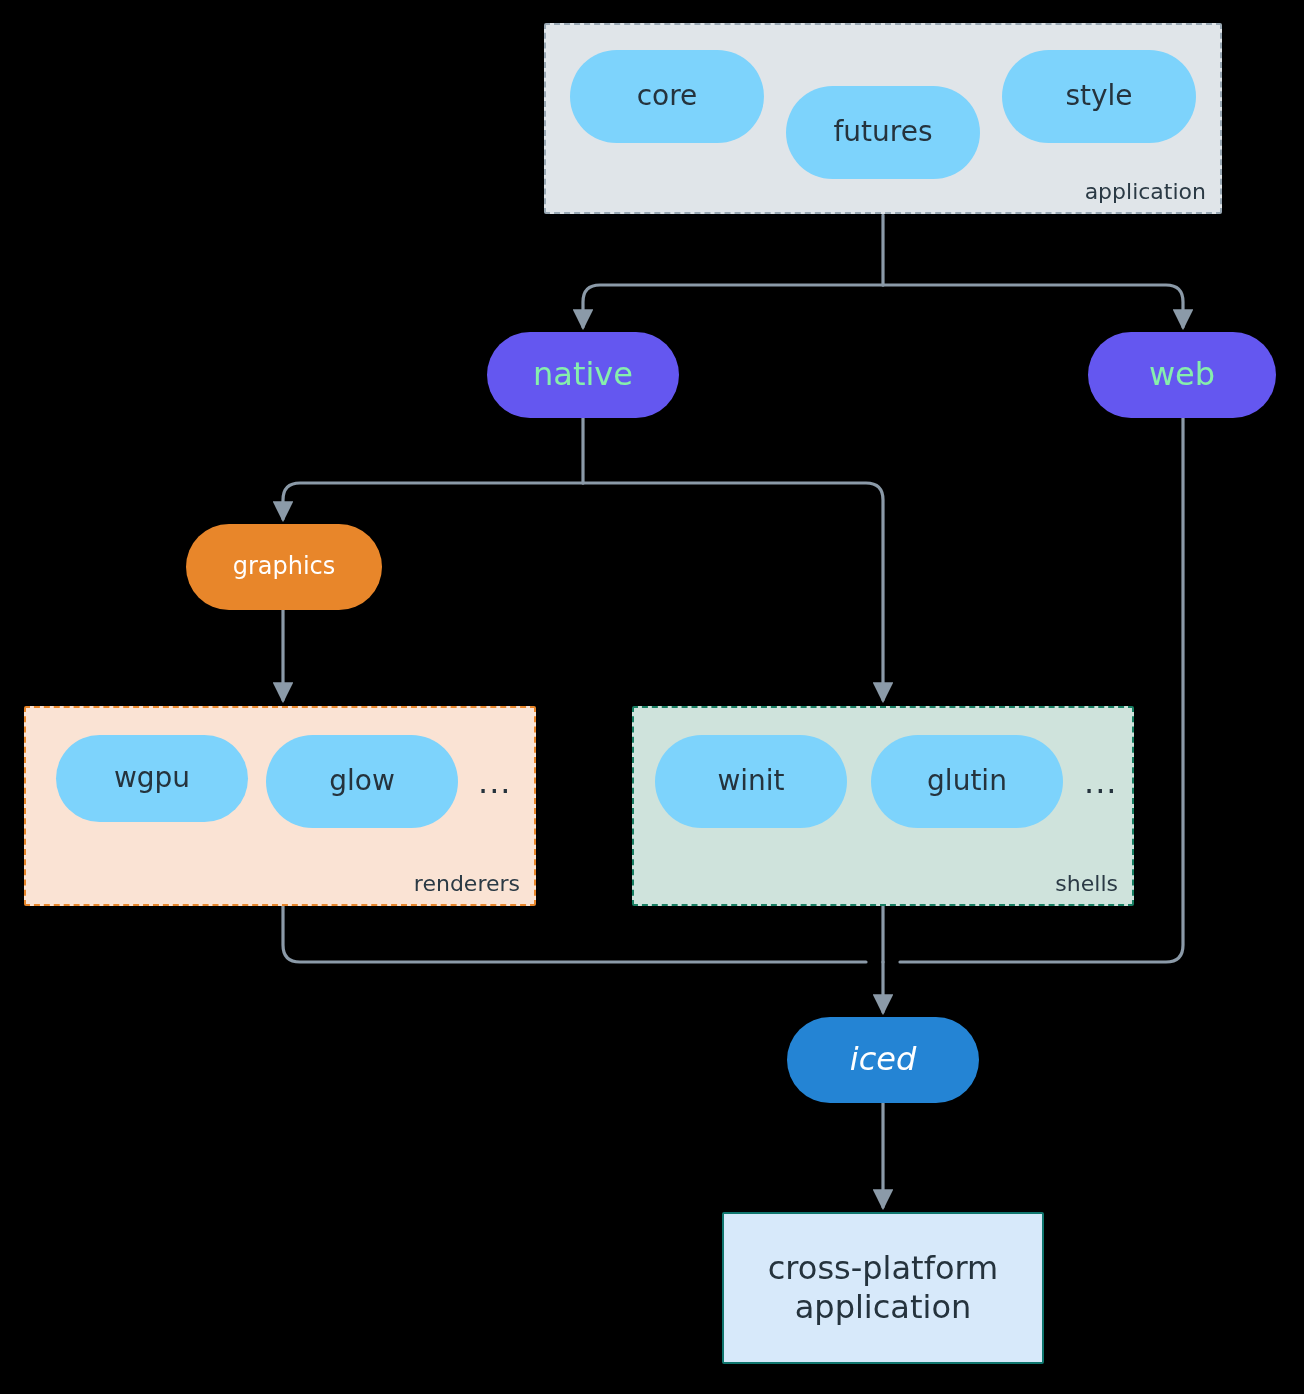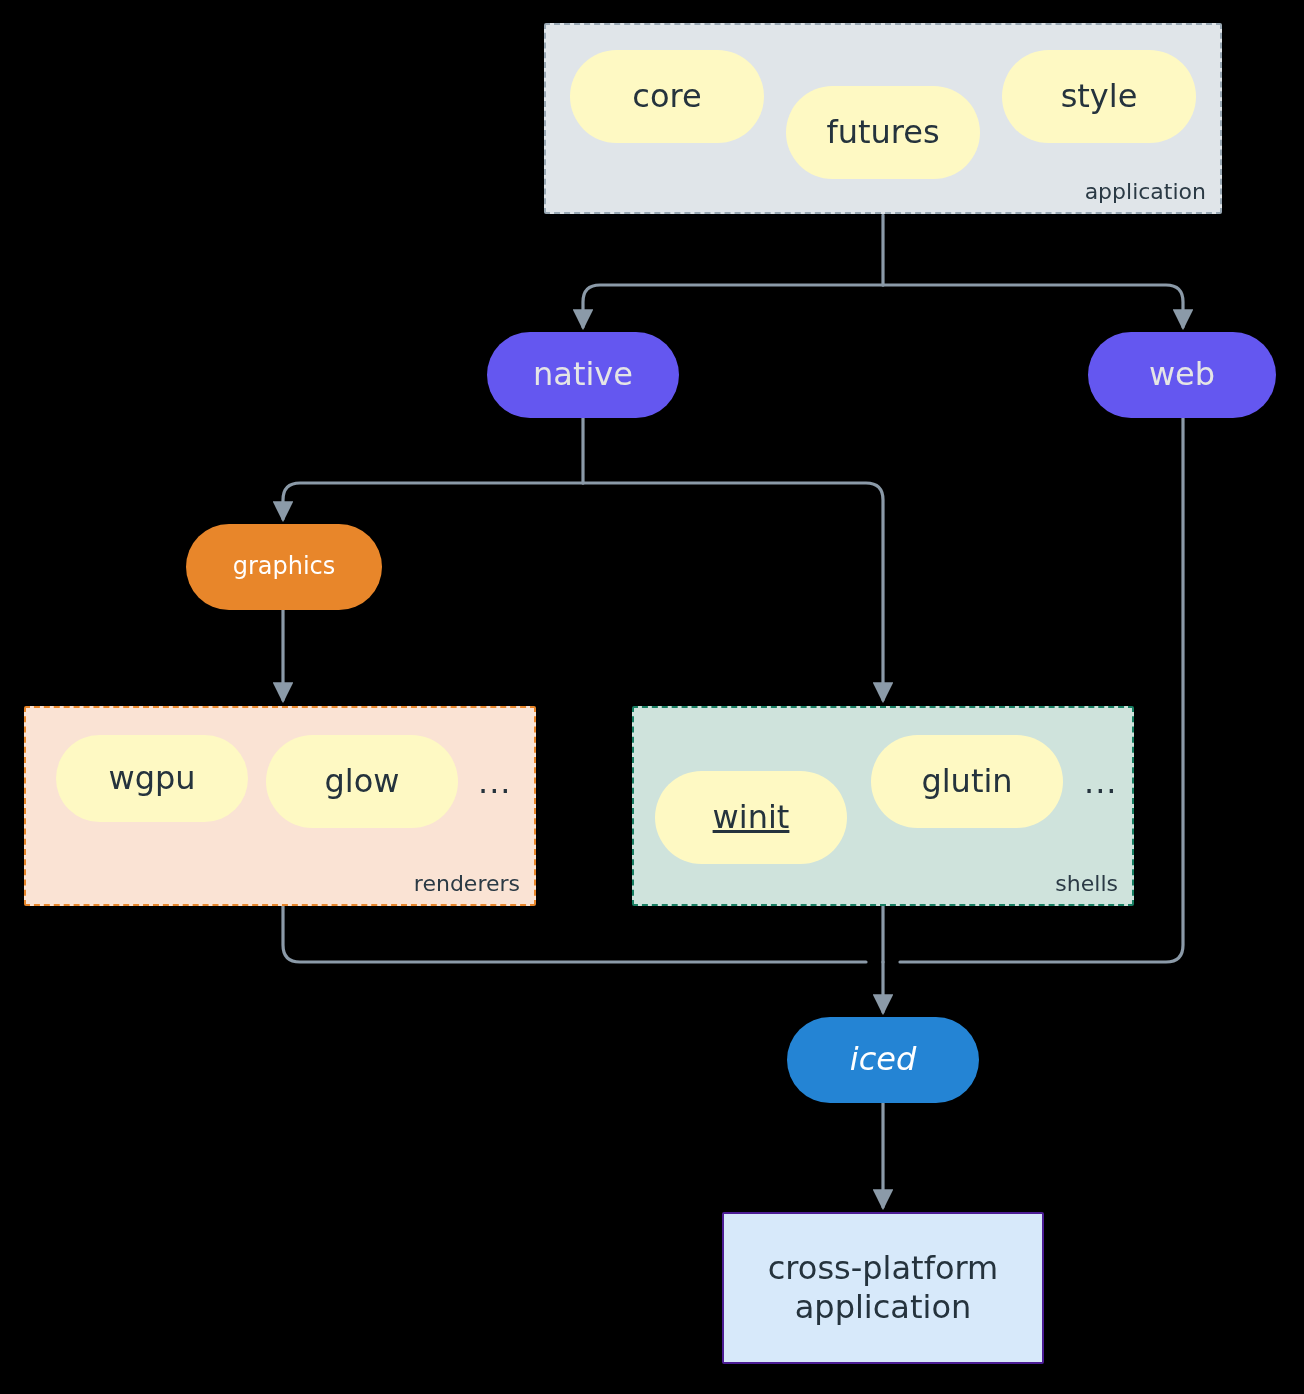--- a/index.html
+++ b/index.html
@@ -59,48 +59,48 @@
     border: 2px dashed #e8862a;
     border-radius: 2px;
   }
   .cluster-shells {
     background: #cfe3dc;
     border: 2px dashed #187f63;
     border-radius: 2px;
   }
   
   .pill-white {
-    background: #fef9c3;
+    background: #7dd3fc;
     border-radius: 999px;
     color: #25333d;
-    font-size: 32px;
+    font-size: 28px;
   }
   
   .pill-purple {
     background: #6457f0;
     border-radius: 999px;
-    color: #e5e5e5;
+    color: #86efac;
     font-size: 32px;
   }
   .pill-orange {
     background: #e8862a;
     border-radius: 999px;
     color: #ffffff;
     font-size: 24px;
   }
   .pill-blue {
     background: #2484d4;
     border-radius: 999px;
     color: #ffffff;
     font-size: 32px;
   }
   
   .rect-lightblue {
     background: #d7e9fa;
-    border: 2px solid #4c1d95;
+    border: 2px solid #0f766e;
     border-radius: 2px;
     color: #25333d;
     font-size: 32px;
     flex-direction: column;
   }
   .ellipsis {
     position: absolute;
     color: #25333d;
     font-size: 32px;
     letter-spacing: 1px;
@@ -177,21 +177,21 @@
     <span>wgpu</span>
   </div>
   <div class="node pill-white" style="left:266px; top:735px; width:192px; height:93px;">
     <span>glow</span>
   </div>
   <div class="ellipsis" style="left:478px; top:763px;">...</div>
 
   <div class="cluster cluster-shells" style="left:632px; top:706px; width:502px; height:200px;">
     <div class="cluster-label">shells</div>
   </div>
-  <div class="node pill-white" style="left:655px; top:771px; width:192px; height:93px;text-decoration:underline;">
+  <div class="node pill-white" style="left:655px; top:735px; width:192px; height:93px;">
     <span>winit</span>
   </div>
   <div class="node pill-white" style="left:871px; top:735px; width:192px; height:93px;">
     <span>glutin</span>
   </div>
   <div class="ellipsis" style="left:1084px; top:763px;">...</div>
 
   <div class="node pill-blue" style="left:787px; top:1017px; width:192px; height:86px;font-style:italic;">
     <span>iced</span>
   </div>

